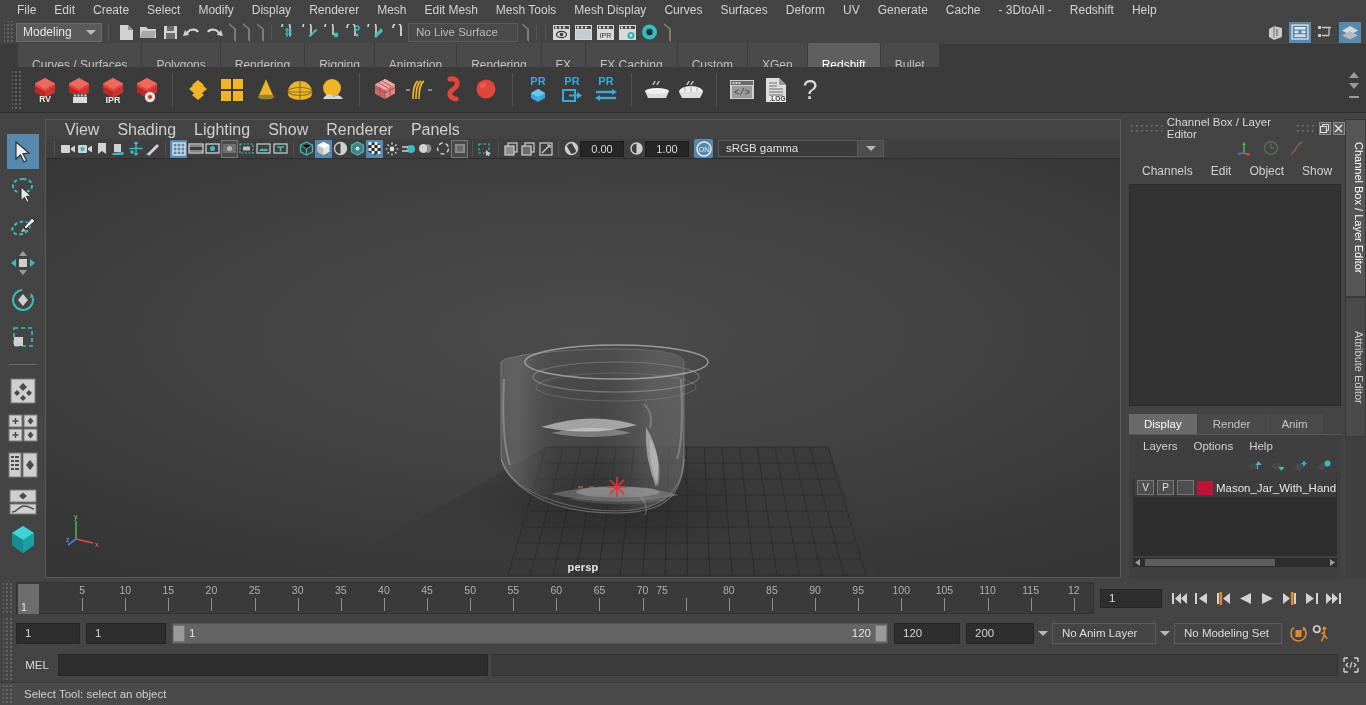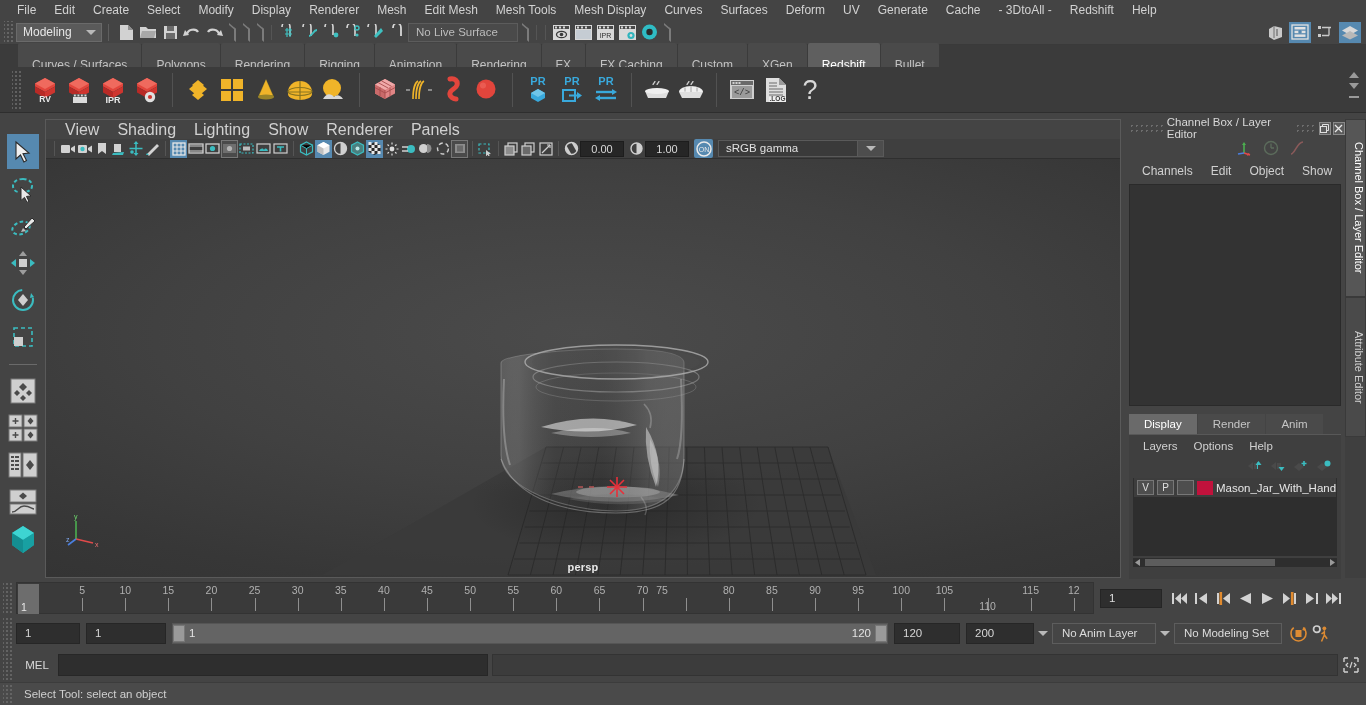--- a/index.html
+++ b/index.html
@@ -1266,21 +1266,21 @@
         <div class="ticklabel" style="left: 754.951px;">85</div>
         <div class="tick" style="left: 798.066px;"></div>
         <div class="ticklabel" style="left: 798.066px;">90</div>
         <div class="tick" style="left: 841.18px;"></div>
         <div class="ticklabel" style="left: 841.18px;">95</div>
         <div class="tick" style="left: 884.295px;"></div>
         <div class="ticklabel" style="left: 884.295px;">100</div>
         <div class="tick" style="left: 927.41px;"></div>
         <div class="ticklabel" style="left: 927.41px;">105</div>
         <div class="tick" style="left: 970.525px;"></div>
-        <div class="ticklabel" style="left: 970.525px; margin-top: 16px;">110</div>
+        <div class="ticklabel" style="left: 970.525px;">110</div>
         <div class="tick" style="left: 1013.64px;"></div>
         <div class="ticklabel" style="left: 1013.64px;">115</div>
         <div class="tick" style="left: 1056.75px;"></div>
         <div class="ticklabel" style="left: 1056.75px;">12</div>
       </div>
     <div class="curframe">1</div>
     <div class="playbtns">
       <span class="pb">
         <svg width="17" height="13" viewBox="0 0 17 13">
             <rect x="1" y="1" width="2" height="11" fill="#d2d2d2"></rect>

